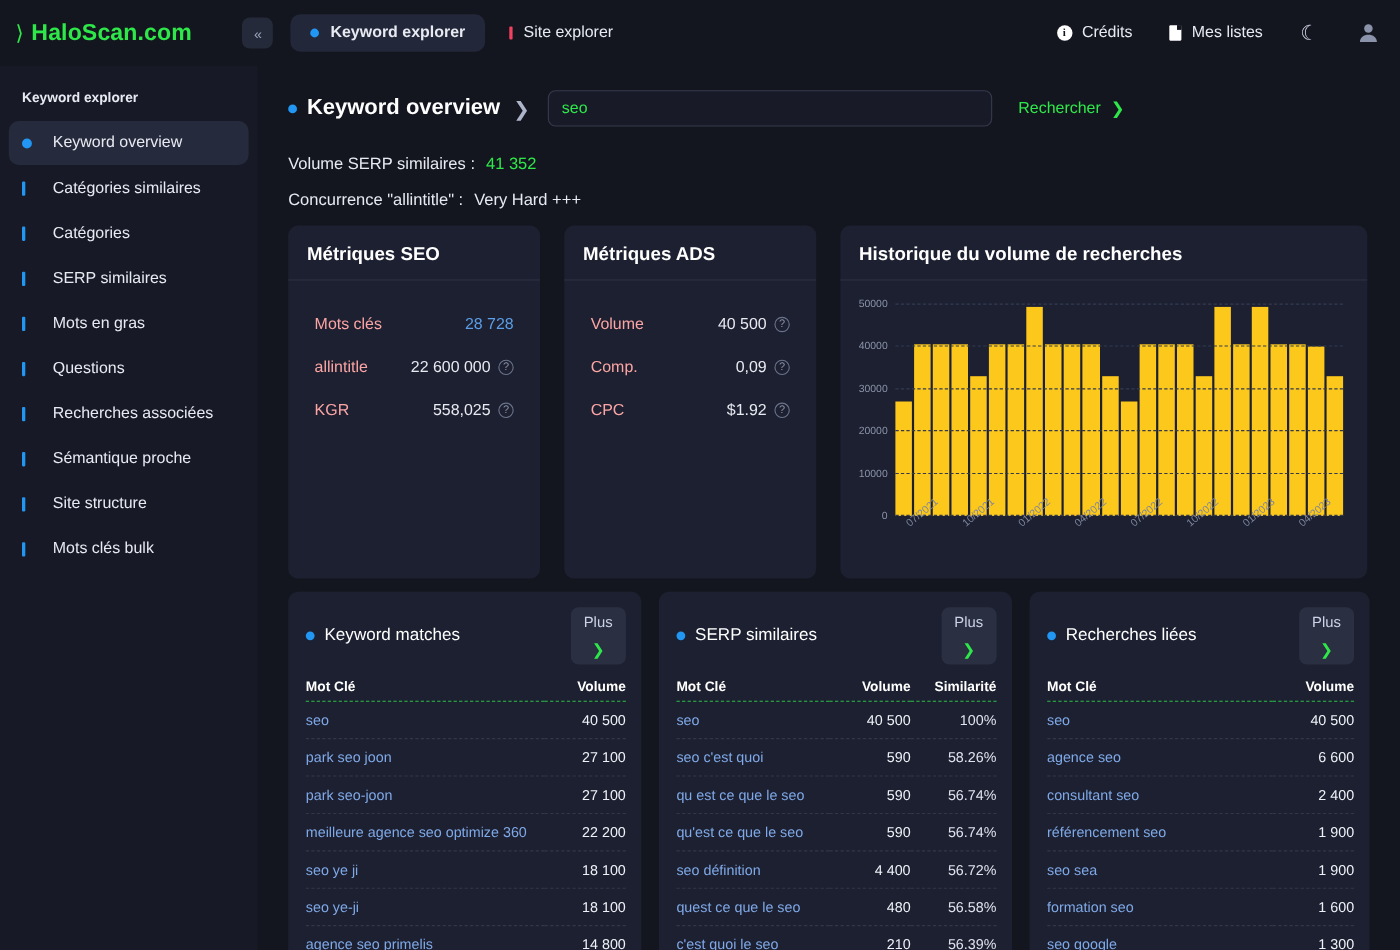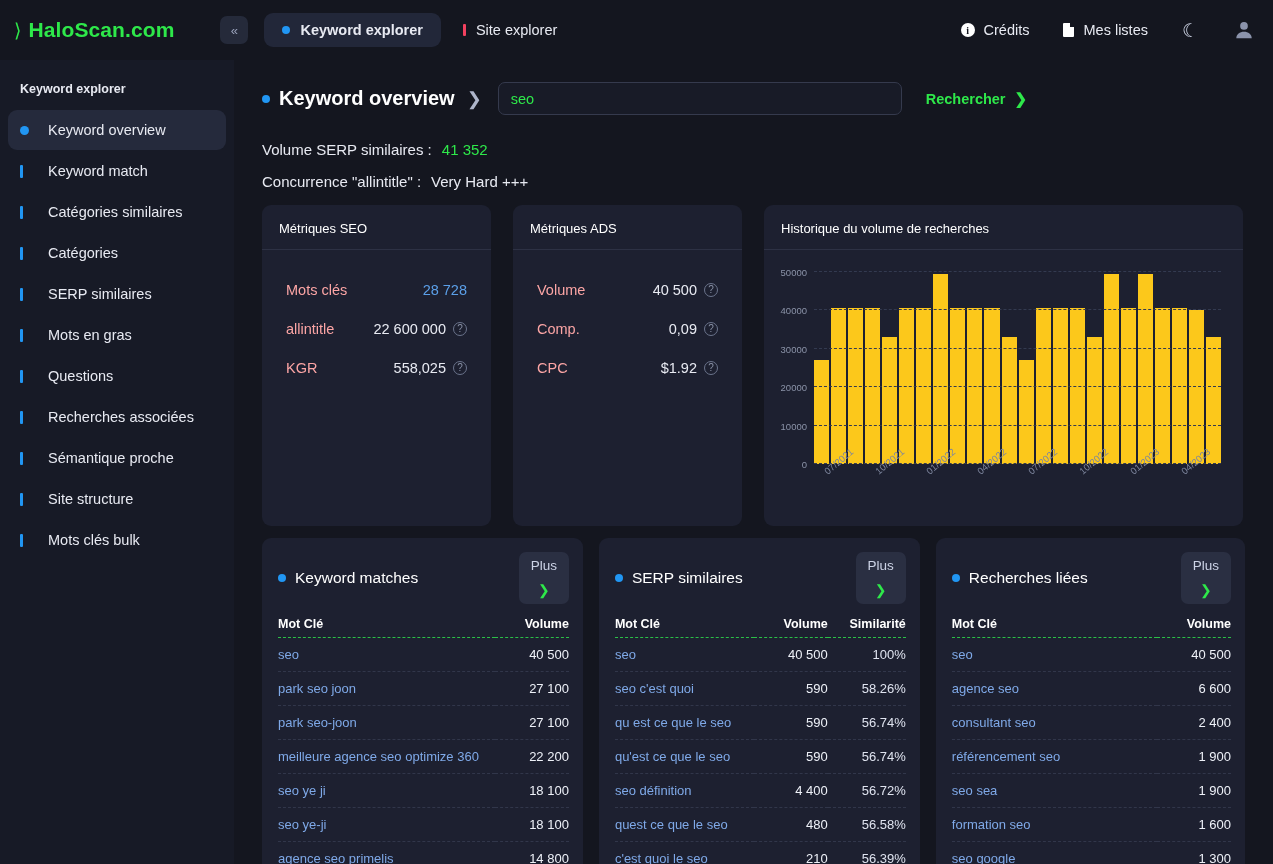--- a/index.html
+++ b/index.html
@@ -100,33 +100,33 @@
   .ph-chev { color: #aeb5ca; font-size: 18px; margin: 0 16px 0 12px; }
   .search-input {
     width: 404px; height: 33px;
     background: #181b27; border: 1px solid #353a4d; border-radius: 7px;
     color: #2ee84a; font-size: 14.5px;
     padding: 0 12px; outline: none;
     font-family: "Liberation Sans", sans-serif;
   }
   .search-btn {
     margin-left: 24px; color: #2ee84a; font-size: 14.5px;
-    display: flex; align-items: center; gap: 9px; cursor: pointer; font-weight: bold;
+    display: flex; align-items: center; gap: 9px; cursor: pointer;
   }
   .search-btn .c { font-size: 15px; }
 
   .summary { margin-top: 26px; }
   .sum-row { font-size: 15px; color: #e8eaf2; margin-bottom: 15px; }
   .sum-row .val-green { color: #2ee84a; margin-left: 10px; }
   .sum-row .val-plain { color: #e8eaf2; margin-left: 10px; }
 
   
   .card { background: #1d2030; border-radius: 9px; }
   .card-title {
-    font-size: 13px; color: #fff; font-weight: 400;
+    font-size: 17px; color: #fff; font-weight: 700;
     padding: 16px 17px 13px 17px;
     border-bottom: 1px solid #2d3144;
     display: flex; align-items: center;
   }
 
   
   .row-metrics {
     display: flex; gap: 22px; margin-top: 12px;
   }
   .card-seo, .card-ads { width: 229px; height: 321px; }
@@ -253,26 +253,20 @@
 </div>
 
 <div class="sidebar">
   <div class="sb-title">Keyword explorer</div>
 
   <div class="sb-item active">
     <span class="sb-mark">
         <span class="d"></span>
       </span>
     <span class="sb-label">Keyword overview</span>
-  </div>
-  <div class="sb-item">
-    <span class="sb-mark">
-        <span class="l"></span>
-      </span>
-    <span class="sb-label">Keyword match</span>
   </div>
   <div class="sb-item">
     <span class="sb-mark">
         <span class="l"></span>
       </span>
     <span class="sb-label">Catégories similaires</span>
   </div>
   <div class="sb-item">
     <span class="sb-mark">
         <span class="l"></span>

